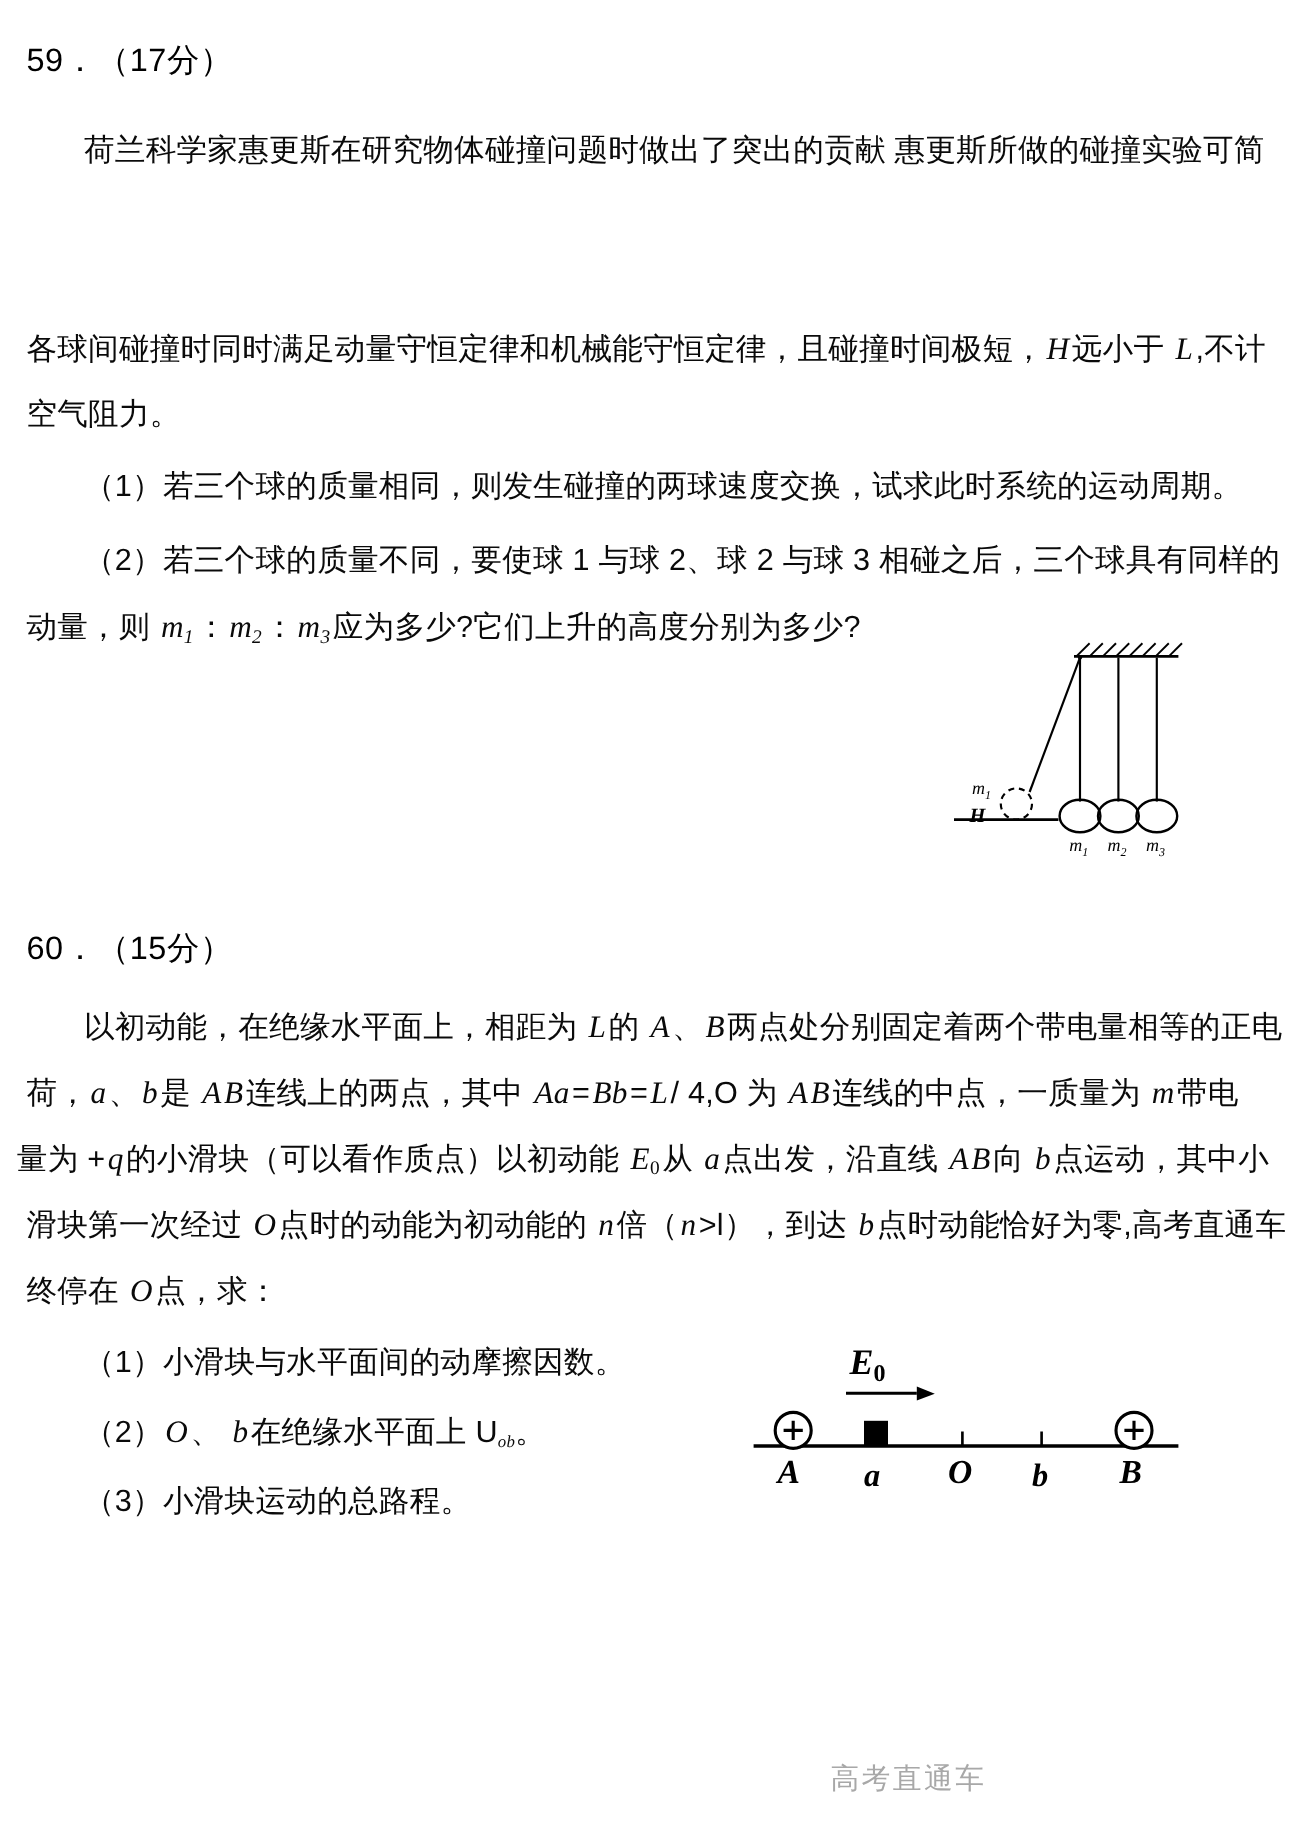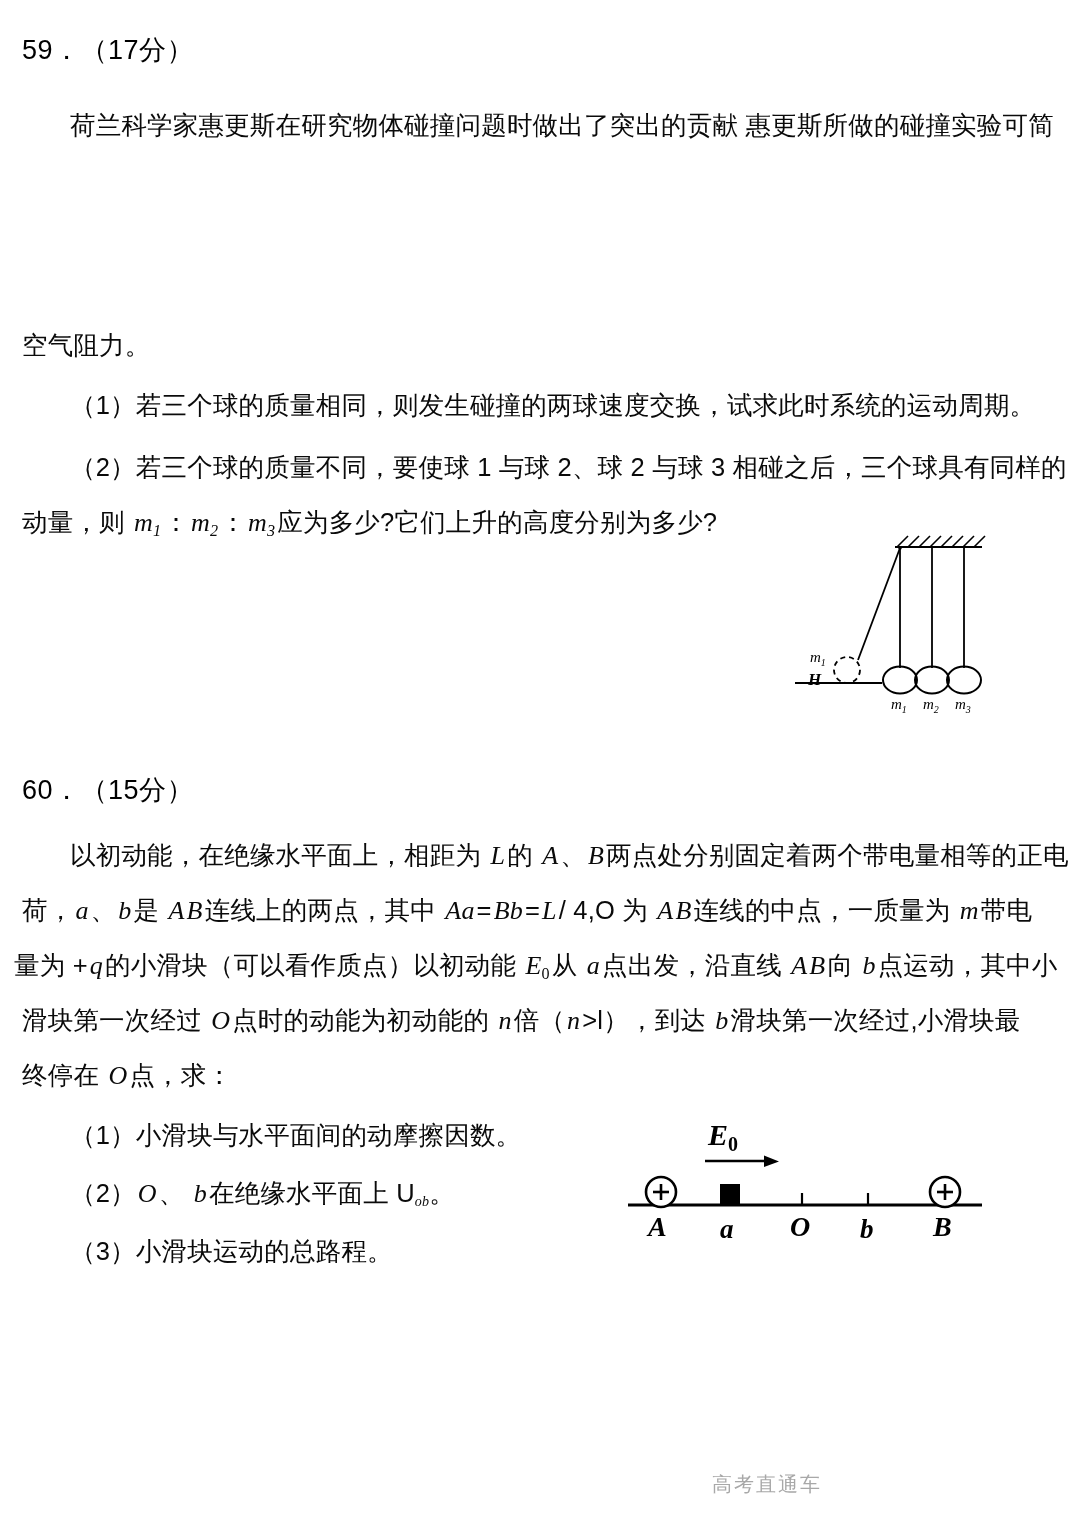--- a/index.html
+++ b/index.html
@@ -58,21 +58,21 @@
     font-style: italic;
     font-family: "Liberation Serif", "DejaVu Serif", serif;
   }
   .up { font-style: normal; }
 
   
   .watermark {
     position: absolute;
     right: 36px;
     bottom: 24px;
-    font-size: 20px;
+    font-size: 24px;
     color: #a8a8a8;
     letter-spacing: 2px;
     font-family: "Liberation Sans", "DejaVu Sans", sans-serif;
   }
 
   
   .fig {
     position: absolute;
   }
   .fig svg { display: block; }
@@ -82,20 +82,21 @@
 
 <div class="page">
   <div class="edge-left"></div>
 
   <div class="qnum" style="left:22px; top:32px;">59．（17分）</div>
 
   <div class="para" style="left:70px; top:98px;">荷兰科学家惠更斯在研究物体碰撞问题时做出了突出的贡献 惠更斯所做的碰撞实验可简</div>
 
 
 
+  <div class="para" style="left:22px; top:263px;"><span>各球间碰撞时同时满足动量守恒定律和机械能守恒定律，且碰撞时间极短，</span><span class="it">H</span><span>远小于 </span><span class="it">L</span><span>,不计</span></div>
 
   <div class="para" style="left:22px; top:318px;">空气阻力。</div>
 
   <div class="para" style="left:70px; top:378px;">（1）若三个球的质量相同，则发生碰撞的两球速度交换，试求此时系统的运动周期。</div>
 
   <div class="para" style="left:70px; top:440px;">（2）若三个球的质量不同，要使球 1 与球 2、球 2 与球 3 相碰之后，三个球具有同样的</div>
 
   <div class="para" style="left:22px; top:495px;"><span>动量，则 </span><span class="it"><span>m</span><sub>1</sub></span><span>：</span><span class="it"><span>m</span><sub>2</sub></span><span>：</span><span class="it"><span>m</span><sub>3</sub></span><span>应为多少?它们上升的高度分别为多少?</span></div>
 
   <div class="fig" style="left:790px; top:525px;">
@@ -140,21 +141,21 @@
   </div>
 
   <div class="qnum" style="left:22px; top:772px;">60．（15分）</div>
 
   <div class="para" style="left:70px; top:828px;"><span>以初动能，在绝缘水平面上，相距为 </span><span class="it">L</span><span>的 </span><span class="it">A</span><span>、</span><span class="it">B</span><span>两点处分别固定着两个带电量相等的正电</span></div>
 
   <div class="para" style="left:22px; top:883px;"><span>荷，</span><span class="it">a</span><span>、</span><span class="it">b</span><span>是 </span><span class="it">A</span><span class="it" style="padding-left:0">B</span><span>连线上的两点，其中 </span><span class="it">Aa</span><span>=</span><span class="it">Bb</span><span>=</span><span class="it">L</span><span>/ 4,O 为 </span><span class="it">A</span><span class="it" style="padding-left:0">B</span><span>连线的中点，一质量为 </span><span class="it">m</span><span>带电</span></div>
 
   <div class="para" style="left:14px; top:938px;"><span>量为 +</span><span class="it">q</span><span>的小滑块（可以看作质点）以初动能 </span><span class="it"><span>E</span><sub class="up">0</sub></span><span>从 </span><span class="it">a</span><span>点出发，沿直线 </span><span class="it">A</span><span class="it" style="padding-left:0">B</span><span>向 </span><span class="it">b</span><span>点运动，其中小</span></div>
 
-  <div class="para" style="left:22px; top:993px;"><span>滑块第一次经过 </span><span class="it">O</span><span>点时的动能为初动能的 </span><span class="it">n</span><span>倍（</span><span class="it">n</span><span>&gt;l），到达 </span><span class="it">b</span><span>滑块第一次经过,小滑块最</span></div>
+  <div class="para" style="left:22px; top:993px;"><span>滑块第一次经过 </span><span class="it">O</span><span>点时的动能为初动能的 </span><span class="it">n</span><span>倍（</span><span class="it">n</span><span>&gt;l），到达 </span><span class="it">b</span><span>点时动能恰好为零,高考直通车</span></div>
 
   <div class="para" style="left:22px; top:1048px;"><span>终停在 </span><span class="it">O</span><span>点，求：</span></div>
 
   <div class="para" style="left:70px; top:1108px;">（1）小滑块与水平面间的动摩擦因数。</div>
 
   <div class="para" style="left:70px; top:1166px;"><span>（2）</span><span class="it">O</span><span>、 </span><span class="it">b</span><span>在绝缘水平面上 U</span><sub style="font-size:0.55em; vertical-align:-0.3em;text-align:right;">ob</sub><span>。</span></div>
 
   <div class="para" style="left:70px; top:1224px;">（3）小滑块运动的总路程。</div>
 
   <div class="fig" style="left:620px; top:1108px;">

